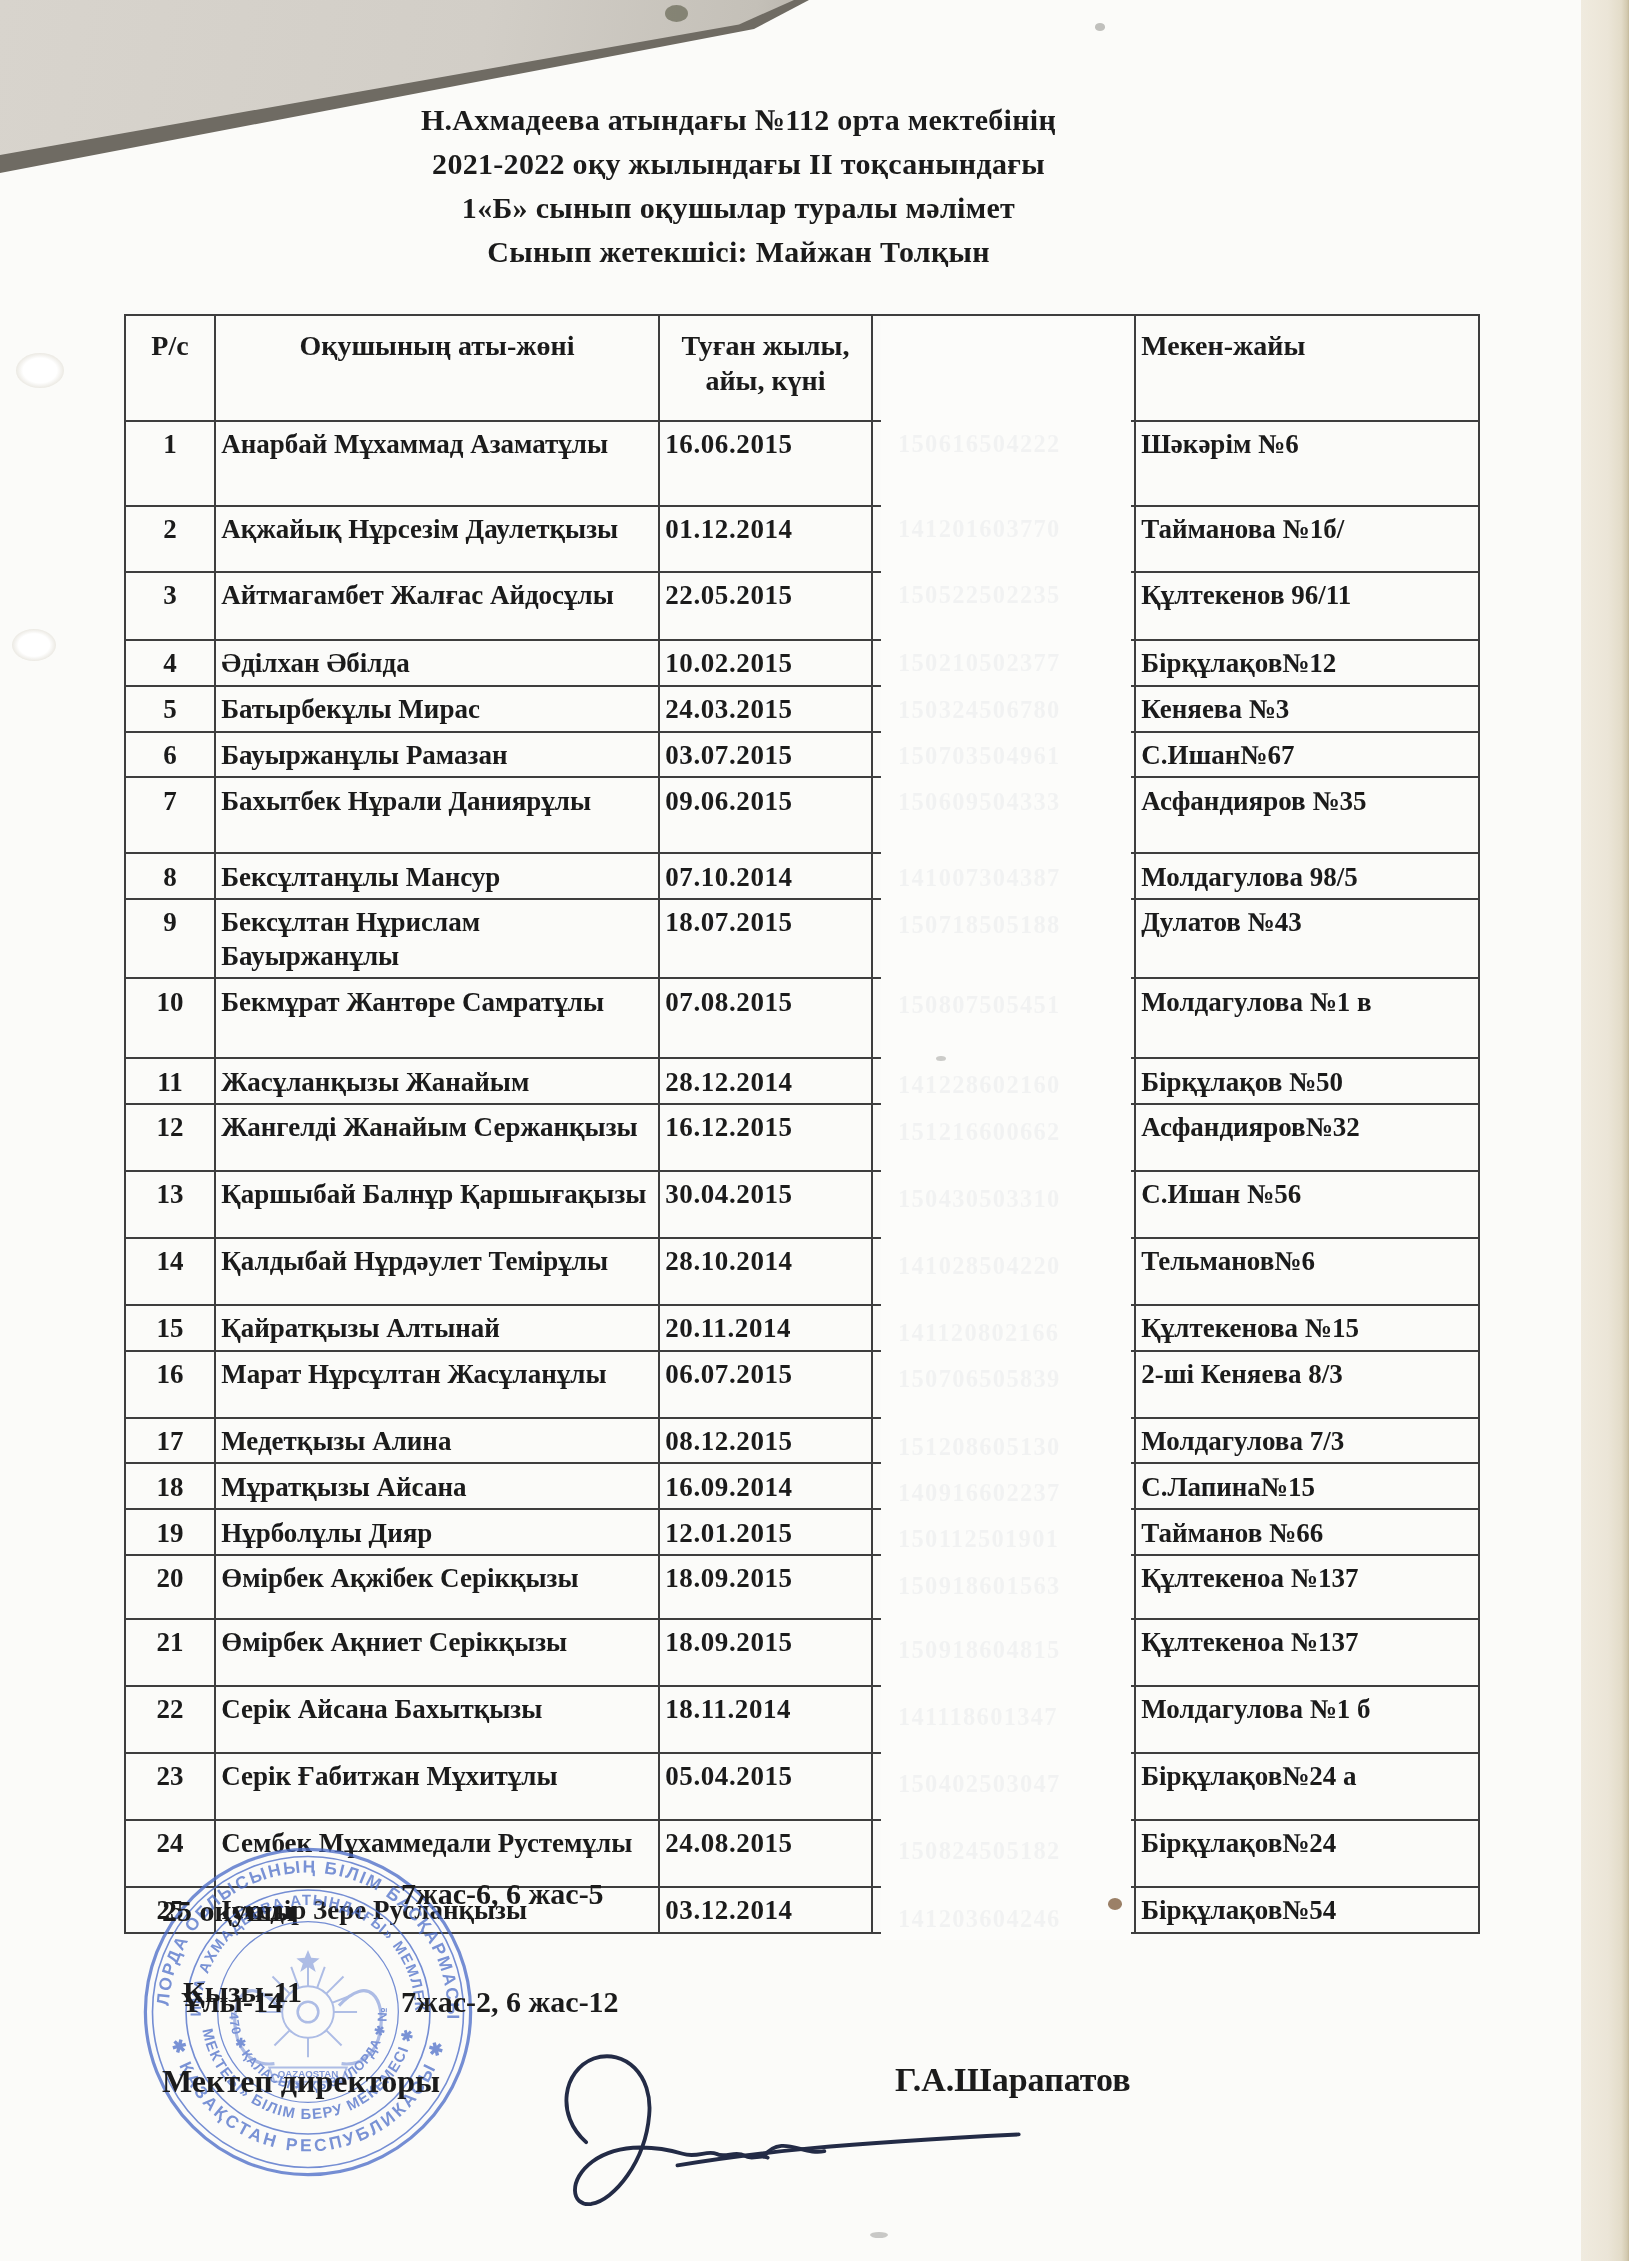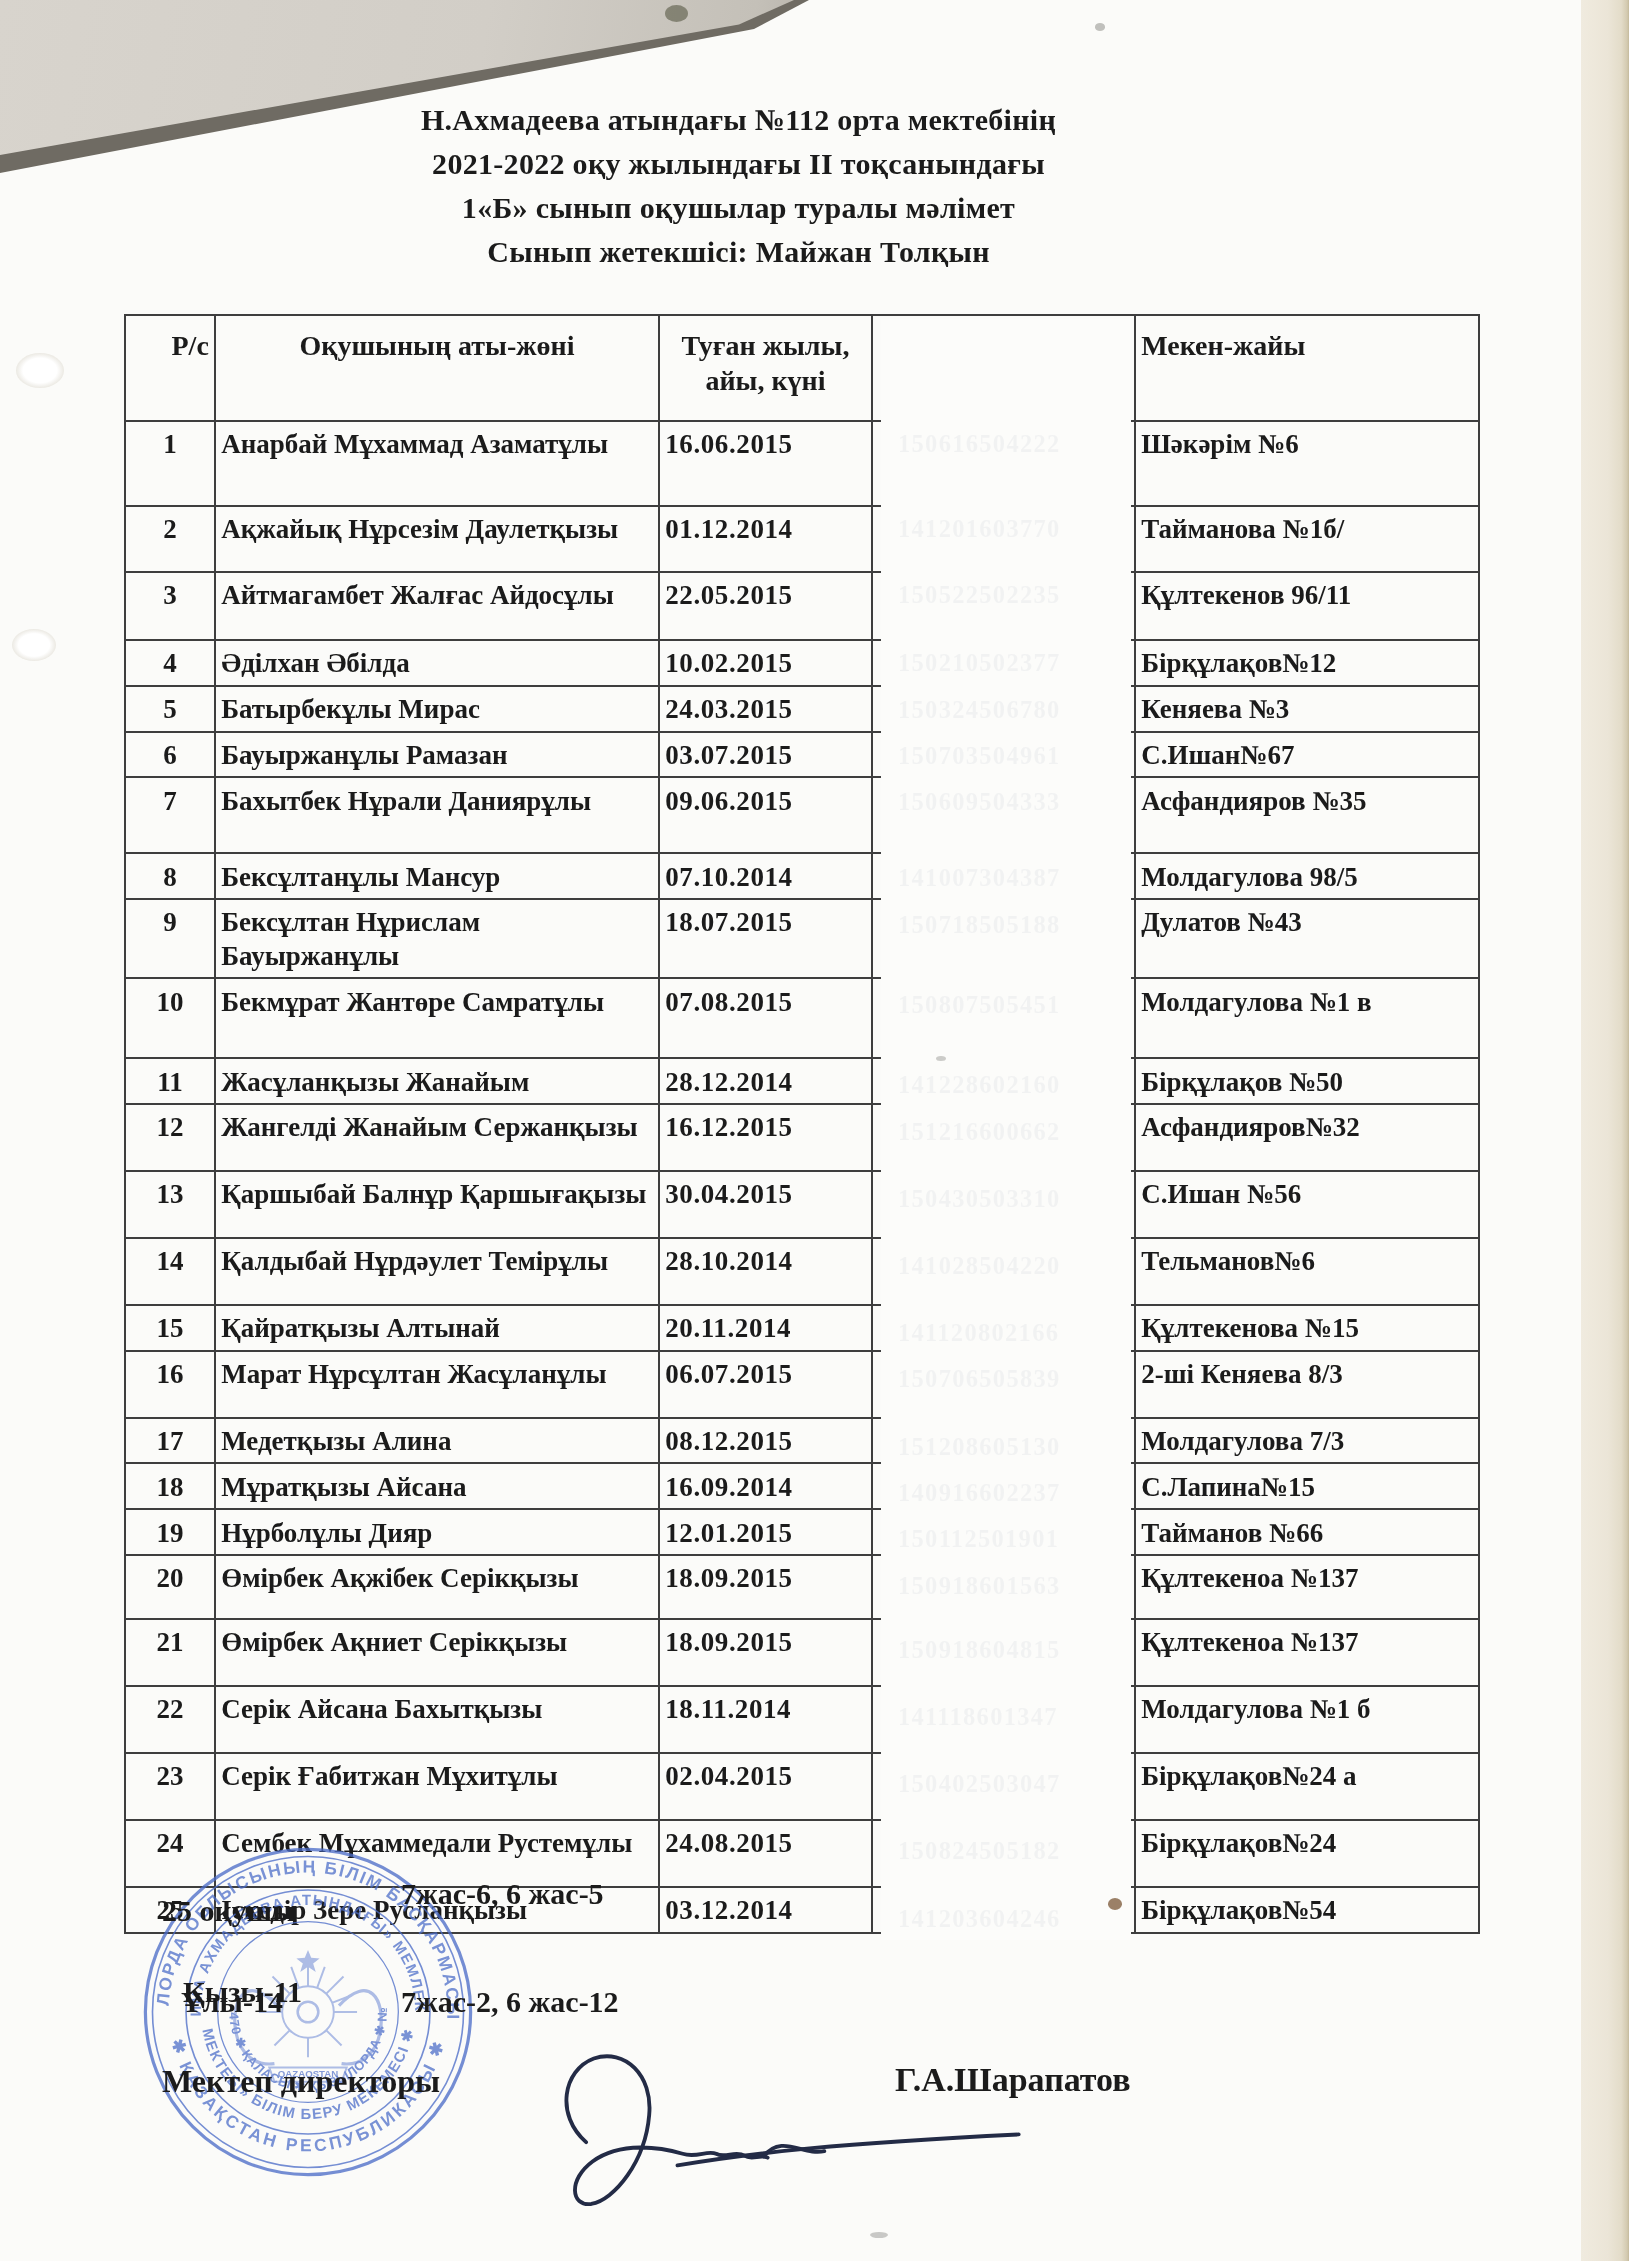--- a/index.html
+++ b/index.html
@@ -22,21 +22,21 @@
   
   .title-block{position:absolute;left:0;top:98px;width:1477px;text-align:center;z-index:2;}
   .title-block div{font-weight:bold;font-size:30px;line-height:44px;letter-spacing:0.3px;}
   
   table.roster{position:absolute;left:124px;top:314px;width:1354px;z-index:1;
     border-collapse:collapse;table-layout:fixed;}
   table.roster td,table.roster th{border:2.6px solid #3e3e3e;vertical-align:top;
     font-weight:bold;font-size:27px;line-height:1.24;padding:6.4px 5.2px 3.9px 5.2px;
     overflow:hidden;}
   table.roster th{font-size:28px;padding-top:13px;}
-  th.h-num{text-align:right;}
+  th.h-num{text-align:center;}
   th.h-name{text-align:center;}
   th.h-birth{text-align:center;white-space:pre-line;}
   th.h-address{text-align:left;}
   td.c-num{text-align:center;}
   td.c-name{padding-left:19.3px;}
   td.c-birth{padding-left:15.5px;letter-spacing:0.6px;}
   td.c-address{padding-left:14px;}
   tr.header-row{height:106px;}
   
   .whiteout{position:absolute;left:881px;top:319px;width:250px;z-index:2;
@@ -239,21 +239,21 @@
       <tr style="height: 67px;">
         <td class="c-num">22</td>
         <td class="c-name">Серік Айсана Бахытқызы</td>
         <td class="c-birth">18.11.2014</td>
         <td class="c-redacted"></td>
         <td class="c-address">Молдагулова №1 б</td>
       </tr>
       <tr style="height: 67px;">
         <td class="c-num">23</td>
         <td class="c-name">Серік Ғабитжан Мұхитұлы</td>
-        <td class="c-birth">02.04.2015</td>
+        <td class="c-birth">05.04.2015</td>
         <td class="c-redacted"></td>
         <td class="c-address">Бірқұлақов№24 а</td>
       </tr>
       <tr style="height: 67px;">
         <td class="c-num">24</td>
         <td class="c-name">Сембек Мұхаммедали Рустемұлы</td>
         <td class="c-birth">24.08.2015</td>
         <td class="c-redacted"></td>
         <td class="c-address">Бірқұлақов№24</td>
       </tr>

